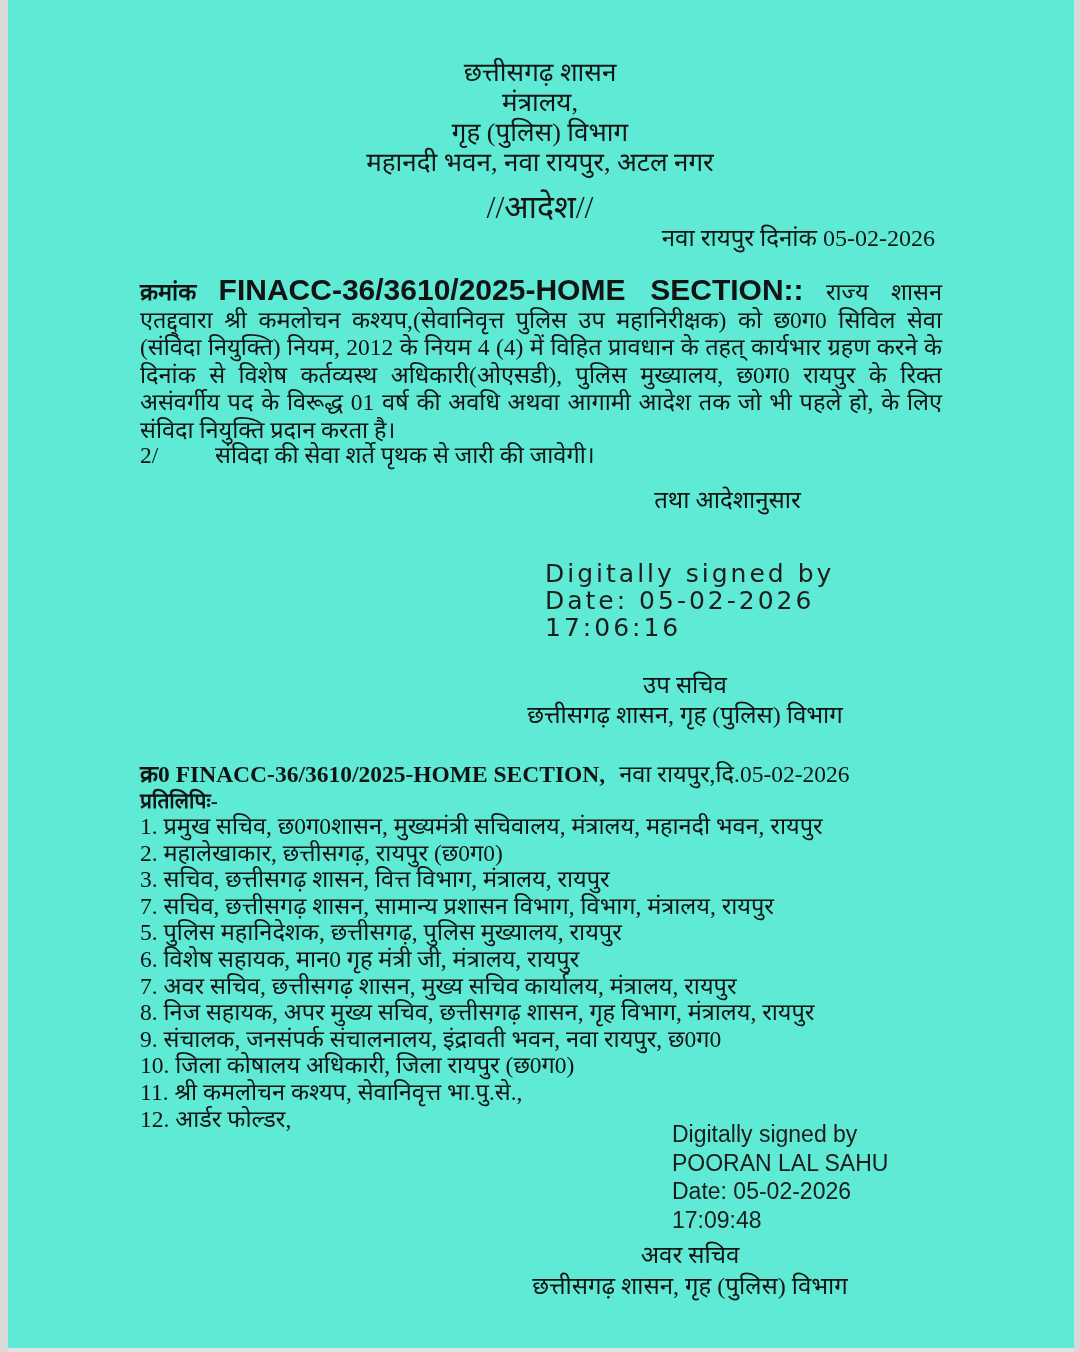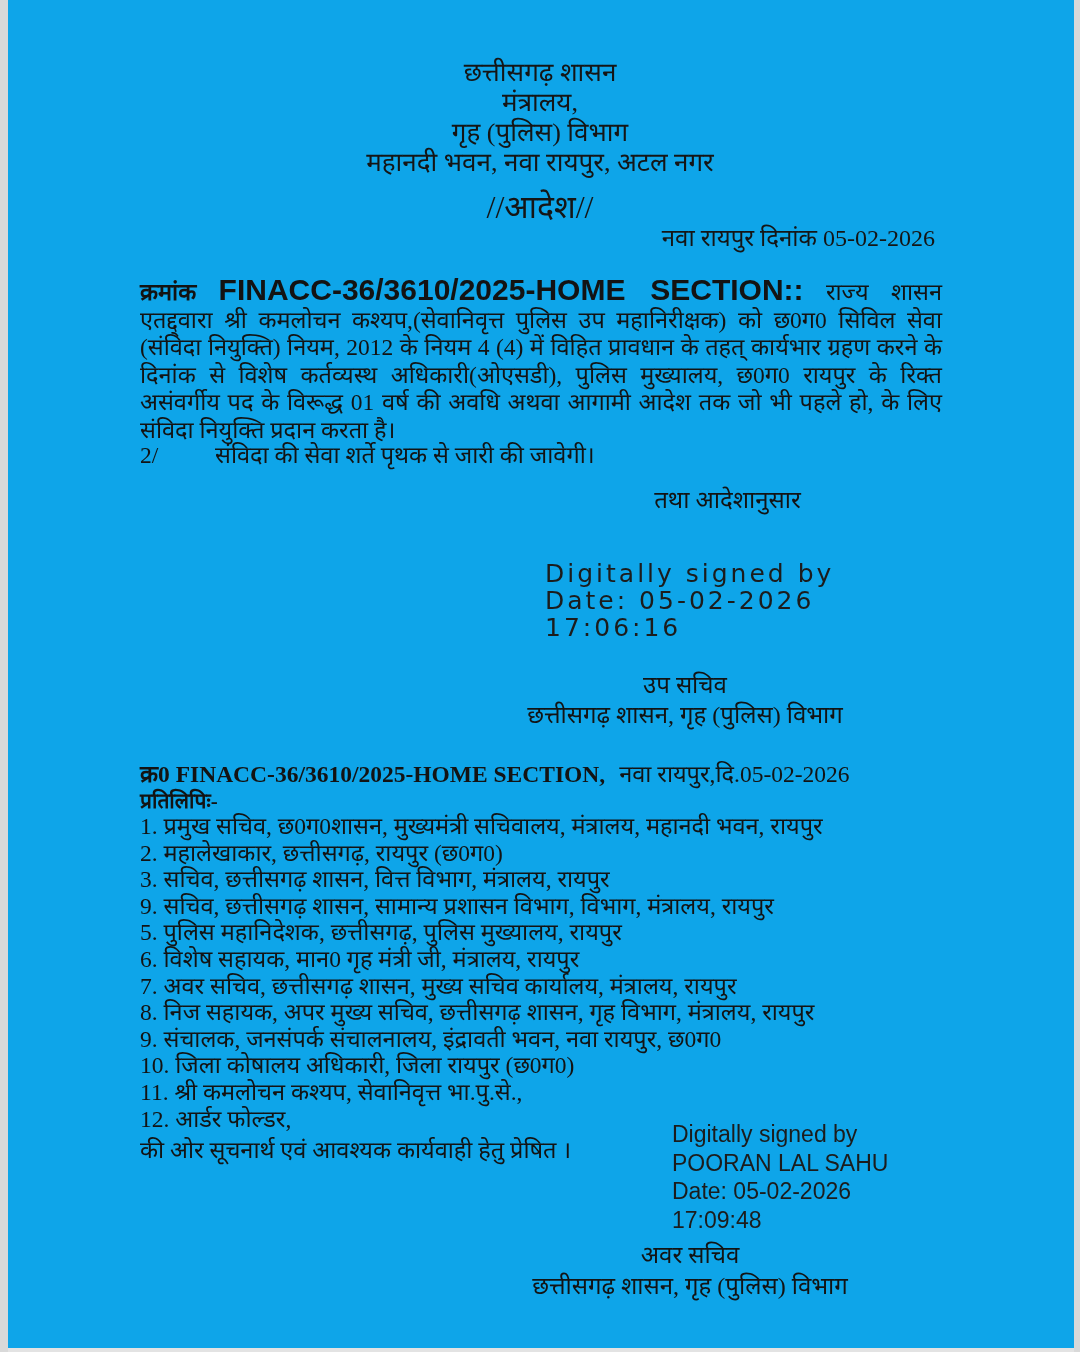--- a/index.html
+++ b/index.html
@@ -3,21 +3,21 @@
 <meta charset="utf-8">
 <style>
   * { margin: 0; padding: 0; box-sizing: border-box; }
   html, body { background: #ffffff; }
   body { font-family: "Liberation Serif", "DejaVu Serif", serif; color: #111; }
 
   .page {
     position: relative;
     width: 1080px;
     height: 1352px;
-    background: #0ea5e9;
+    background: #5eead4;
     overflow: hidden;
   }
 
   
   .edge { position: absolute; background: #d9d9d9; }
   .edge-left   { left: 0; top: 0; width: 8px; height: 100%; }
   .edge-right  { right: 0; top: 0; width: 6px; height: 100%; }
   .edge-bottom { left: 8px; right: 6px; bottom: 0; height: 4px; background: #e3e3e3; }
 
   .hi { font-family: "Liberation Serif", "DejaVu Serif", serif; }
@@ -186,32 +186,31 @@
   </div>
 
   <div class="ref-line hi"><span class="b">क्र0 FINACC-36/3610/2025-HOME SECTION,</span><span class="ref-rest">नवा रायपुर,दि.05-02-2026</span></div>
 
   <div class="copy-label b hi">प्रतिलिपिः-</div>
 
   <div class="copy-list hi">
     <div>1. प्रमुख सचिव, छ0ग0शासन, मुख्यमंत्री सचिवालय, मंत्रालय, महानदी भवन, रायपुर</div>
     <div>2. महालेखाकार, छत्तीसगढ़, रायपुर (छ0ग0)</div>
     <div>3. सचिव, छत्तीसगढ़ शासन, वित्त विभाग, मंत्रालय, रायपुर</div>
-    <div>9. सचिव, छत्तीसगढ़ शासन, सामान्य प्रशासन विभाग, विभाग, मंत्रालय, रायपुर</div>
+    <div>7. सचिव, छत्तीसगढ़ शासन, सामान्य प्रशासन विभाग, विभाग, मंत्रालय, रायपुर</div>
     <div>5. पुलिस महानिदेशक, छत्तीसगढ़, पुलिस मुख्यालय, रायपुर</div>
     <div>6. विशेष सहायक, मान0 गृह मंत्री जी, मंत्रालय, रायपुर</div>
     <div>7. अवर सचिव, छत्तीसगढ़ शासन, मुख्य सचिव कार्यालय, मंत्रालय, रायपुर</div>
     <div>8. निज सहायक, अपर मुख्य सचिव, छत्तीसगढ़ शासन, गृह विभाग, मंत्रालय, रायपुर</div>
     <div>9. संचालक, जनसंपर्क संचालनालय, इंद्रावती भवन, नवा रायपुर, छ0ग0</div>
     <div>10. जिला कोषालय अधिकारी, जिला रायपुर (छ0ग0)</div>
     <div>11. श्री कमलोचन कश्यप, सेवानिवृत्त भा.पु.से.,</div>
     <div>12. आर्डर फोल्डर,</div>
   </div>
 
-  <div class="closing-line hi">की ओर सूचनार्थ एवं आवश्यक कार्यवाही हेतु प्रेषित ।</div>
 
   <div class="sig2-block">
     <div>Digitally signed by</div>
     <div>POORAN LAL SAHU</div>
     <div>Date: 05-02-2026</div>
     <div>17:09:48</div>
   </div>
 
   <div class="sig2-designation hi">
     <div>अवर सचिव</div>

